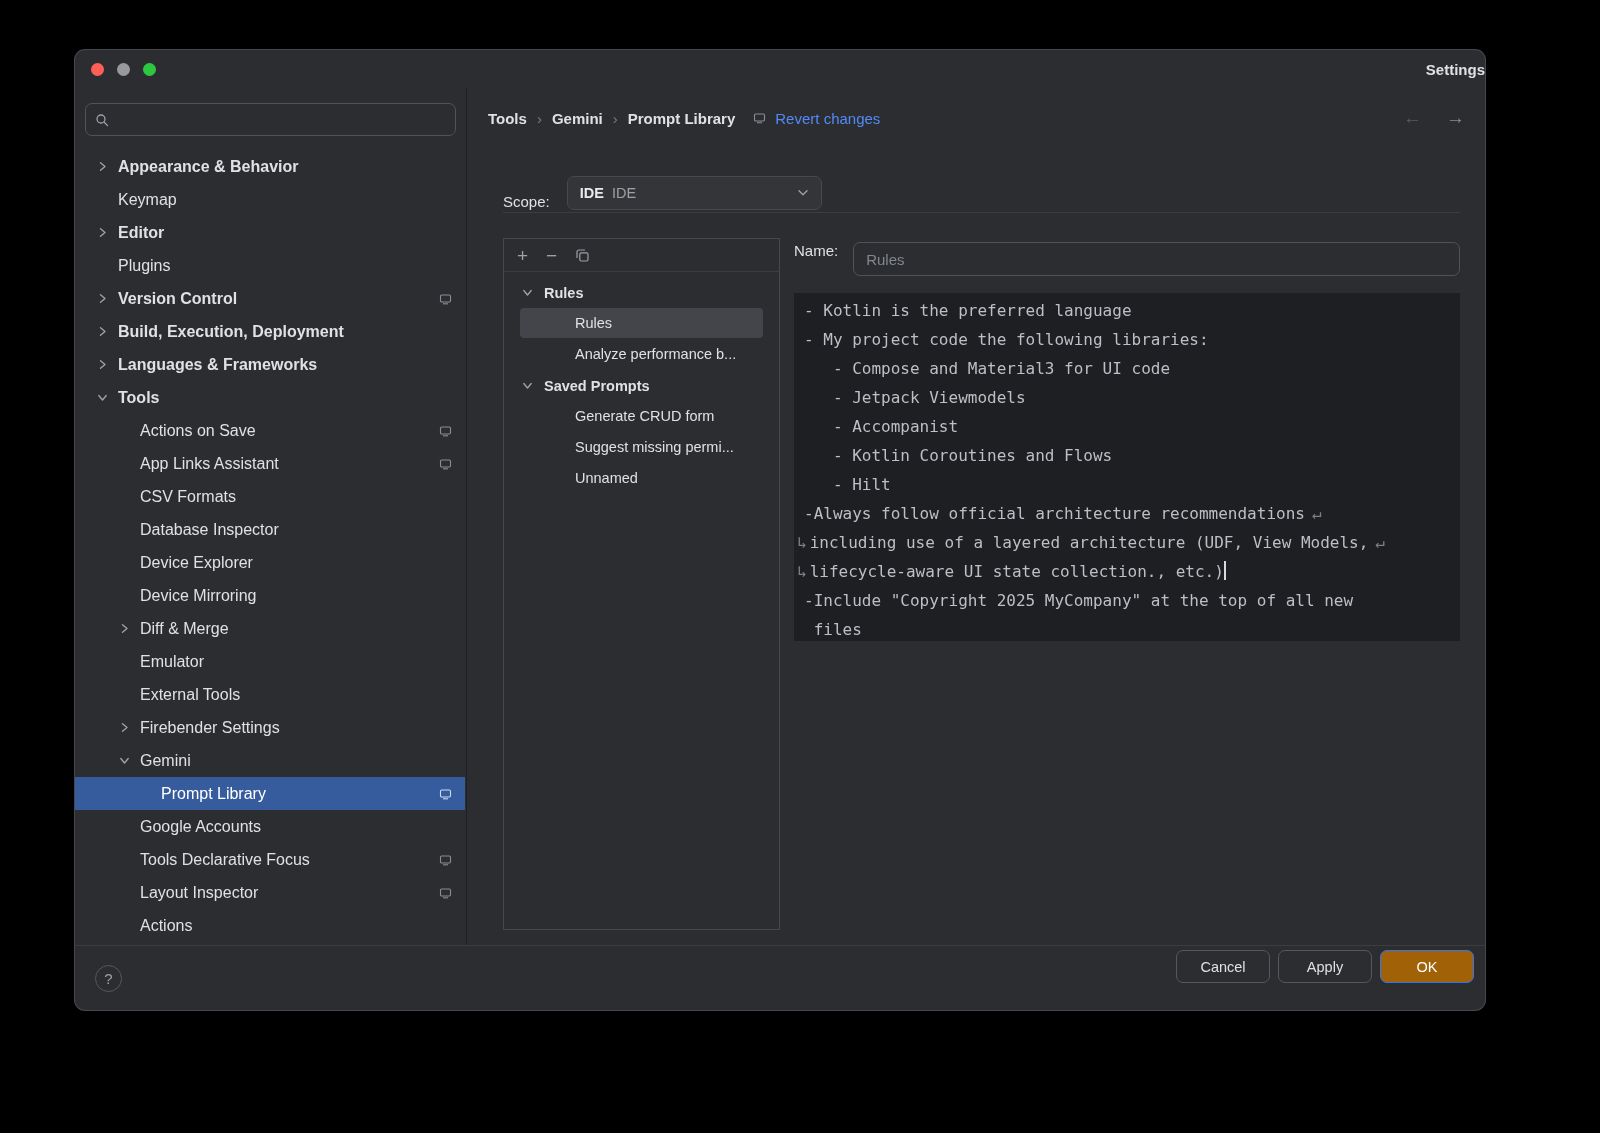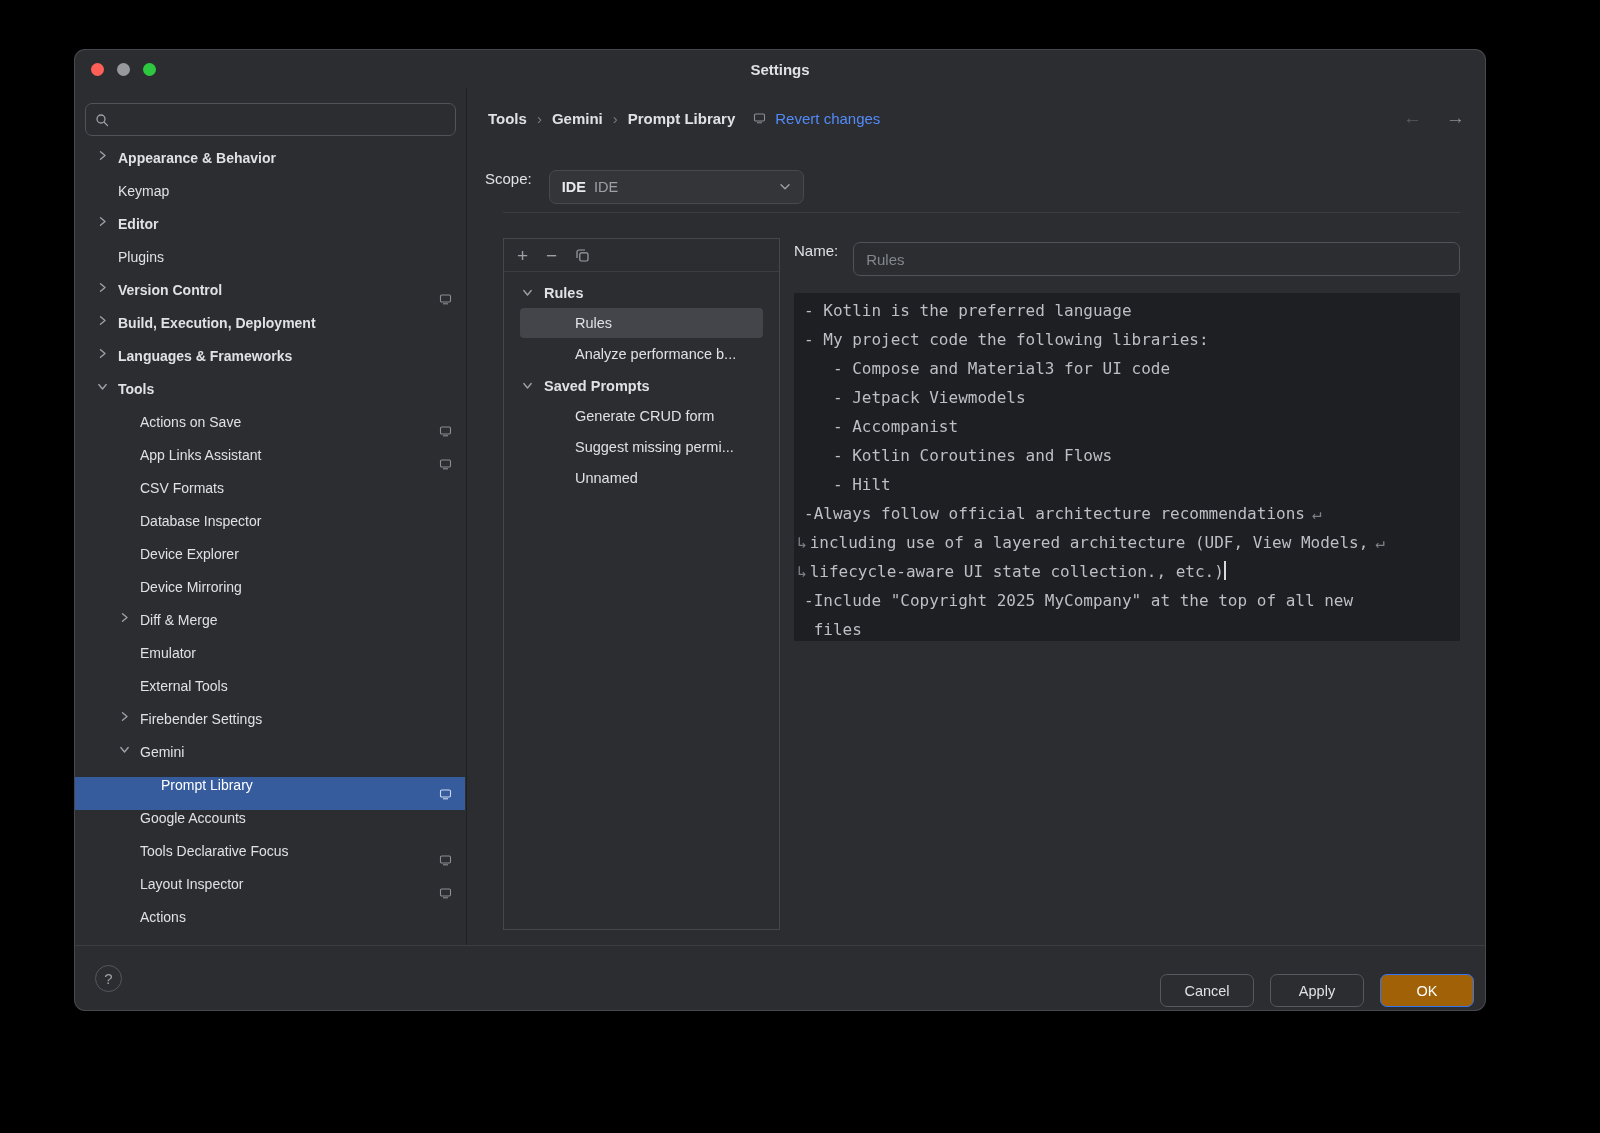--- a/index.html
+++ b/index.html
@@ -6,28 +6,28 @@
   html,body{width:1600px;height:1133px;background:#000;font-family:"Liberation Sans",sans-serif;overflow:hidden}
   .window{position:absolute;left:75px;top:50px;width:1410px;height:960px;background:#2b2d30;border-radius:10px;
           box-shadow:0 0 0 1px #45484d,0 30px 70px rgba(0,0,0,.65);overflow:hidden}
   
   .titlebar{position:absolute;top:0;left:0;right:0;height:38px}
   .lights{position:absolute;left:16px;top:13px;display:flex;gap:13px}
   .light{width:13px;height:13px;border-radius:50%;cursor:pointer}
   .light.close{background:#ff5f57}
   .light.min{background:#97999d}
   .light.zoom{background:#2dc840}
-  .wtitle{text-align:center;line-height:40px;font-size:15px;font-weight:700;color:#dfe1e5}
+  .wtitle{text-align:right;line-height:40px;font-size:15px;font-weight:700;color:#dfe1e5}
   
   .sidebar{position:absolute;left:0;top:38px;width:392px;bottom:65px;border-right:1px solid #1f2023}
   .searchbox{position:absolute;left:10px;top:15px;width:371px;height:33px;border:1px solid #50535a;border-radius:7px;
              display:flex;align-items:center;padding:0 9px;color:#9da0a6;gap:7px}
   .searchbox input{flex:1;background:transparent;border:none;outline:none;color:#dfe1e5;font:14px "Liberation Sans",sans-serif}
   .tree{position:absolute;left:0;right:1px;top:62px;bottom:0;overflow:hidden}
-  .srow{height:33px;display:flex;align-items:flex-start;position:relative;color:#dfe1e5;font-size:14px;cursor:default}
+  .srow{height:33px;display:flex;align-items:center;position:relative;color:#dfe1e5;font-size:16px;cursor:default}
   .srow.bold .lab{font-weight:700}
   .srow.lvl0{padding-left:22px}
   .srow.lvl1{padding-left:44px}
   .srow.lvl2{padding-left:65px}
   .srow.selected{background:#375c9d;color:#fff}
   .chev{width:21px;display:inline-flex;align-items:center;color:#9da0a6;flex:none}
   .chev svg{display:block}
   .chev.open svg{transform:rotate(90deg)}
   .lab{white-space:nowrap}
   .badge{position:absolute;right:13px;top:50%;transform:translateY(-50%);color:#8b8e94;display:flex}
@@ -35,21 +35,21 @@
   
   .main{position:absolute;left:393px;top:38px;right:0;bottom:65px}
   .crumbrow{position:absolute;left:20px;right:20px;top:15px;height:30px;display:flex;align-items:center}
   .bc-item{font-size:15px;font-weight:700;color:#dfe1e5;cursor:pointer}
   .bc-sep{color:#787b82;margin:0 10px;font-size:15px}
   .revert-icon{margin-left:18px;color:#8b8e94;display:flex}
   .revert{margin-left:9px;color:#548af7;font-size:15px;cursor:pointer;text-decoration:none}
   .navs{margin-left:auto;display:flex;gap:24px;font-size:19px}
   .nav-back{color:#5a5d63;cursor:pointer}
   .nav-fwd{color:#8b8e94;cursor:pointer}
-  .scoperow{position:absolute;left:17px;top:82px;height:40px;display:flex;align-items:flex-start}
+  .scoperow{position:absolute;left:35px;top:82px;height:40px;display:flex;align-items:flex-end}
   .scopelabel{font-size:15px;color:#dfe1e5;margin-right:17px}
   .scopesel{width:255px;height:34px;background:#333539;border:1px solid #47494e;border-radius:7px;display:flex;
             align-items:center;padding:0 12px;gap:8px;cursor:pointer}
   .scopesel .sbold{color:#e8eaed;font-size:14.5px;font-weight:700}
   .scopesel .sval{color:#9da0a6;font-size:14.5px}
   .scopesel .dd{margin-left:auto;color:#9da0a6;display:flex}
   .hr{position:absolute;left:35px;right:25px;top:124px;height:1px;background:#3b3d41}
   
   .panel{position:absolute;left:35px;top:150px;width:277px;bottom:15px;border:1px solid #45474c}
   .ptoolbar{height:33px;border-bottom:1px solid #3b3d41;display:flex;align-items:center;padding:0 13px;gap:18px;color:#9da0a6}
@@ -72,21 +72,21 @@
           cursor:text;overflow:hidden}
   .eline{white-space:pre}
   .wrap{color:#7c8087}
   .wrap.start{margin-left:-7px;margin-right:3px}
   .wrap.end{margin-left:7px}
   .caret{display:inline-block;width:2px;height:19px;background:#d6d9de;vertical-align:-3px}
   
   .footer{position:absolute;left:0;right:0;bottom:0;height:65px;border-top:1px solid #3b3d41}
   .help{position:absolute;left:20px;top:19px;width:27px;height:27px;border:1px solid #55585e;border-radius:50%;
         color:#9da0a6;display:flex;align-items:center;justify-content:center;font-size:15px;cursor:pointer}
-  .btns{position:absolute;right:11px;top:28px;display:flex;gap:16px}
+  .btns{position:absolute;right:11px;top:4px;display:flex;gap:8px}
   .btn{min-width:94px;height:33px;border-radius:7px;border:1px solid #55585e;background:transparent;color:#dfe1e5;
        font:14.5px "Liberation Sans",sans-serif;cursor:pointer;padding:0 16px}
   .btn.primary{background:#a16207;border-color:#3574f0;color:#fff}
 </style>
 </head>
 <body>
 
 <div class="window">
 
   <div class="titlebar">

